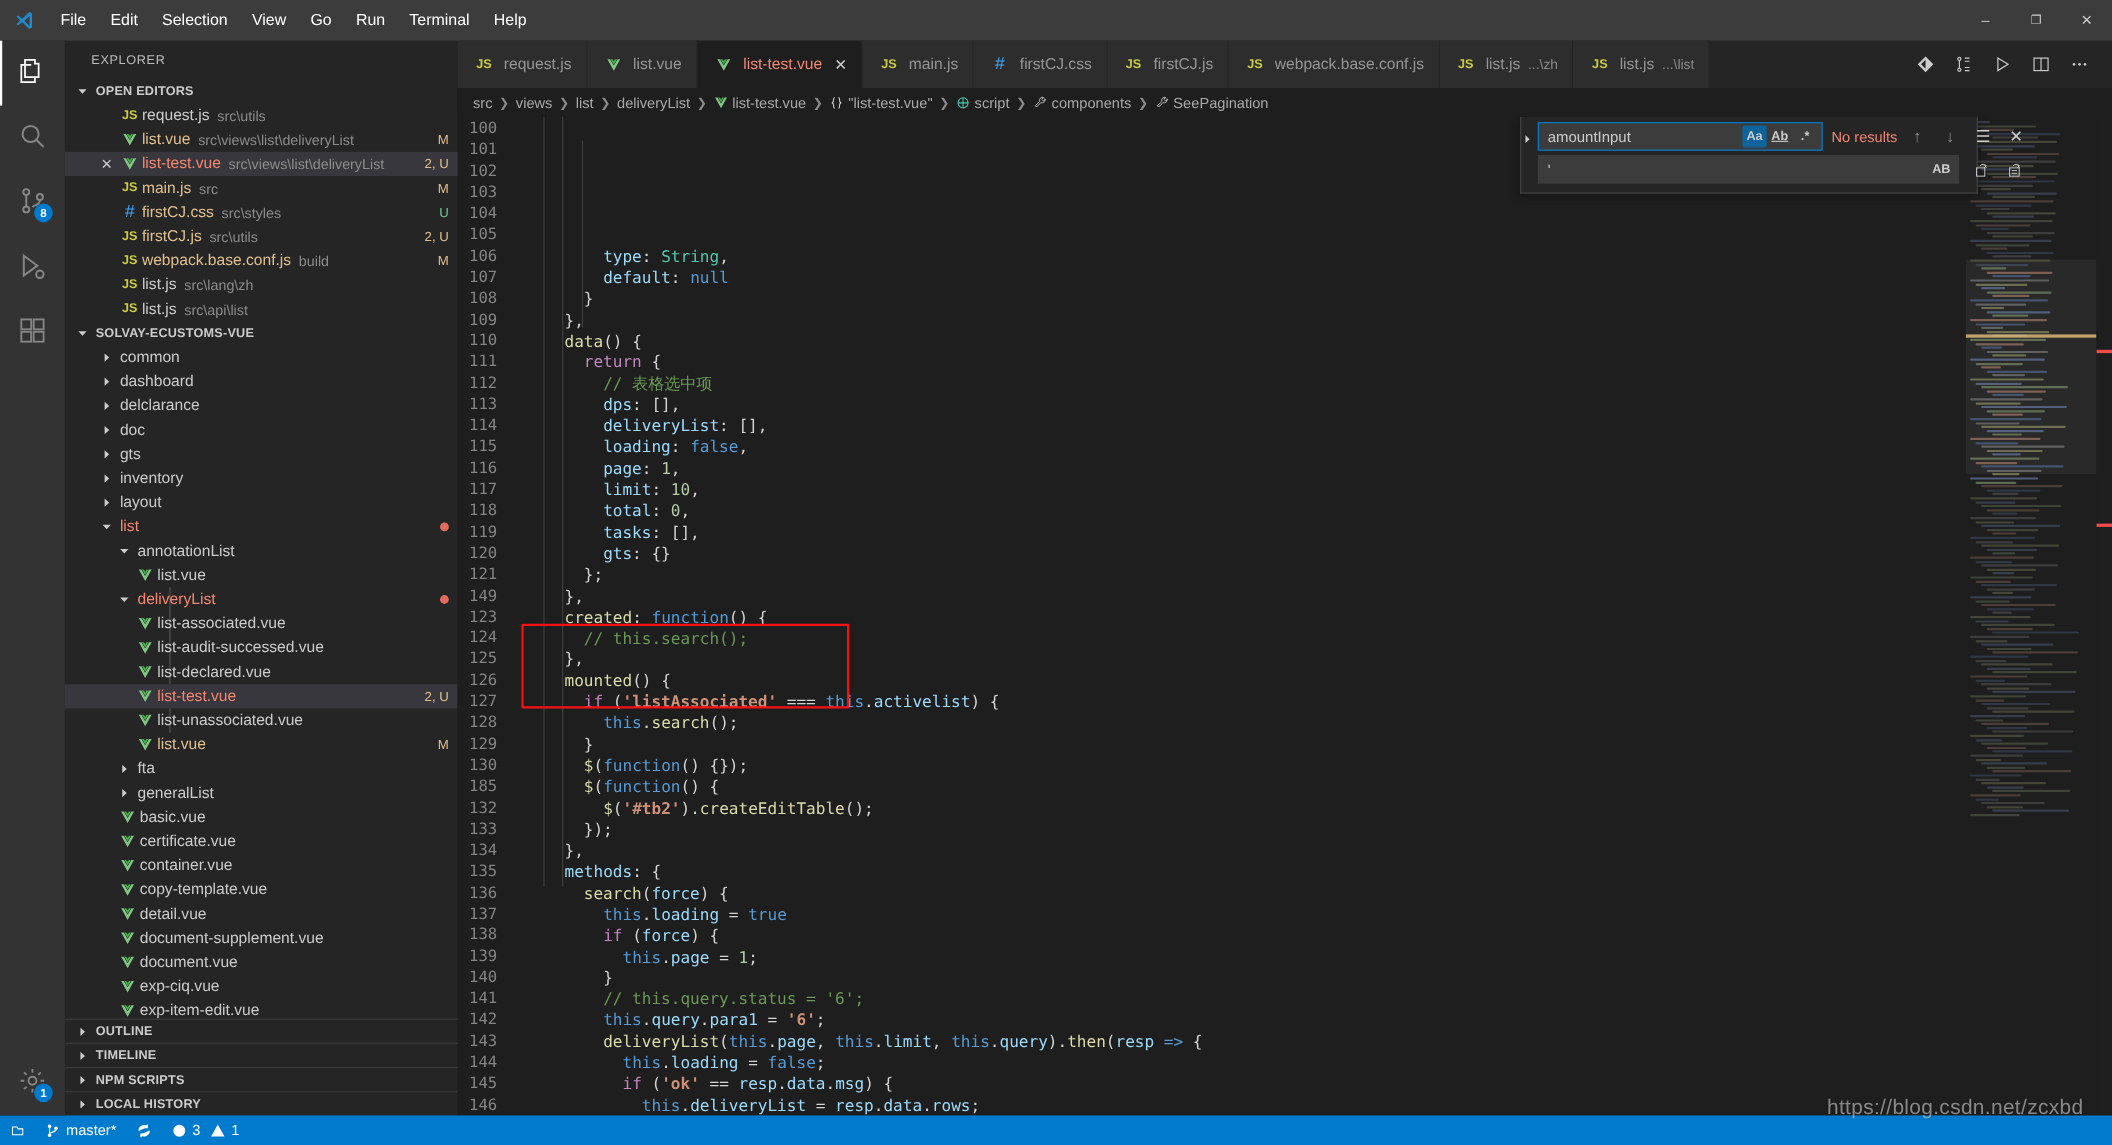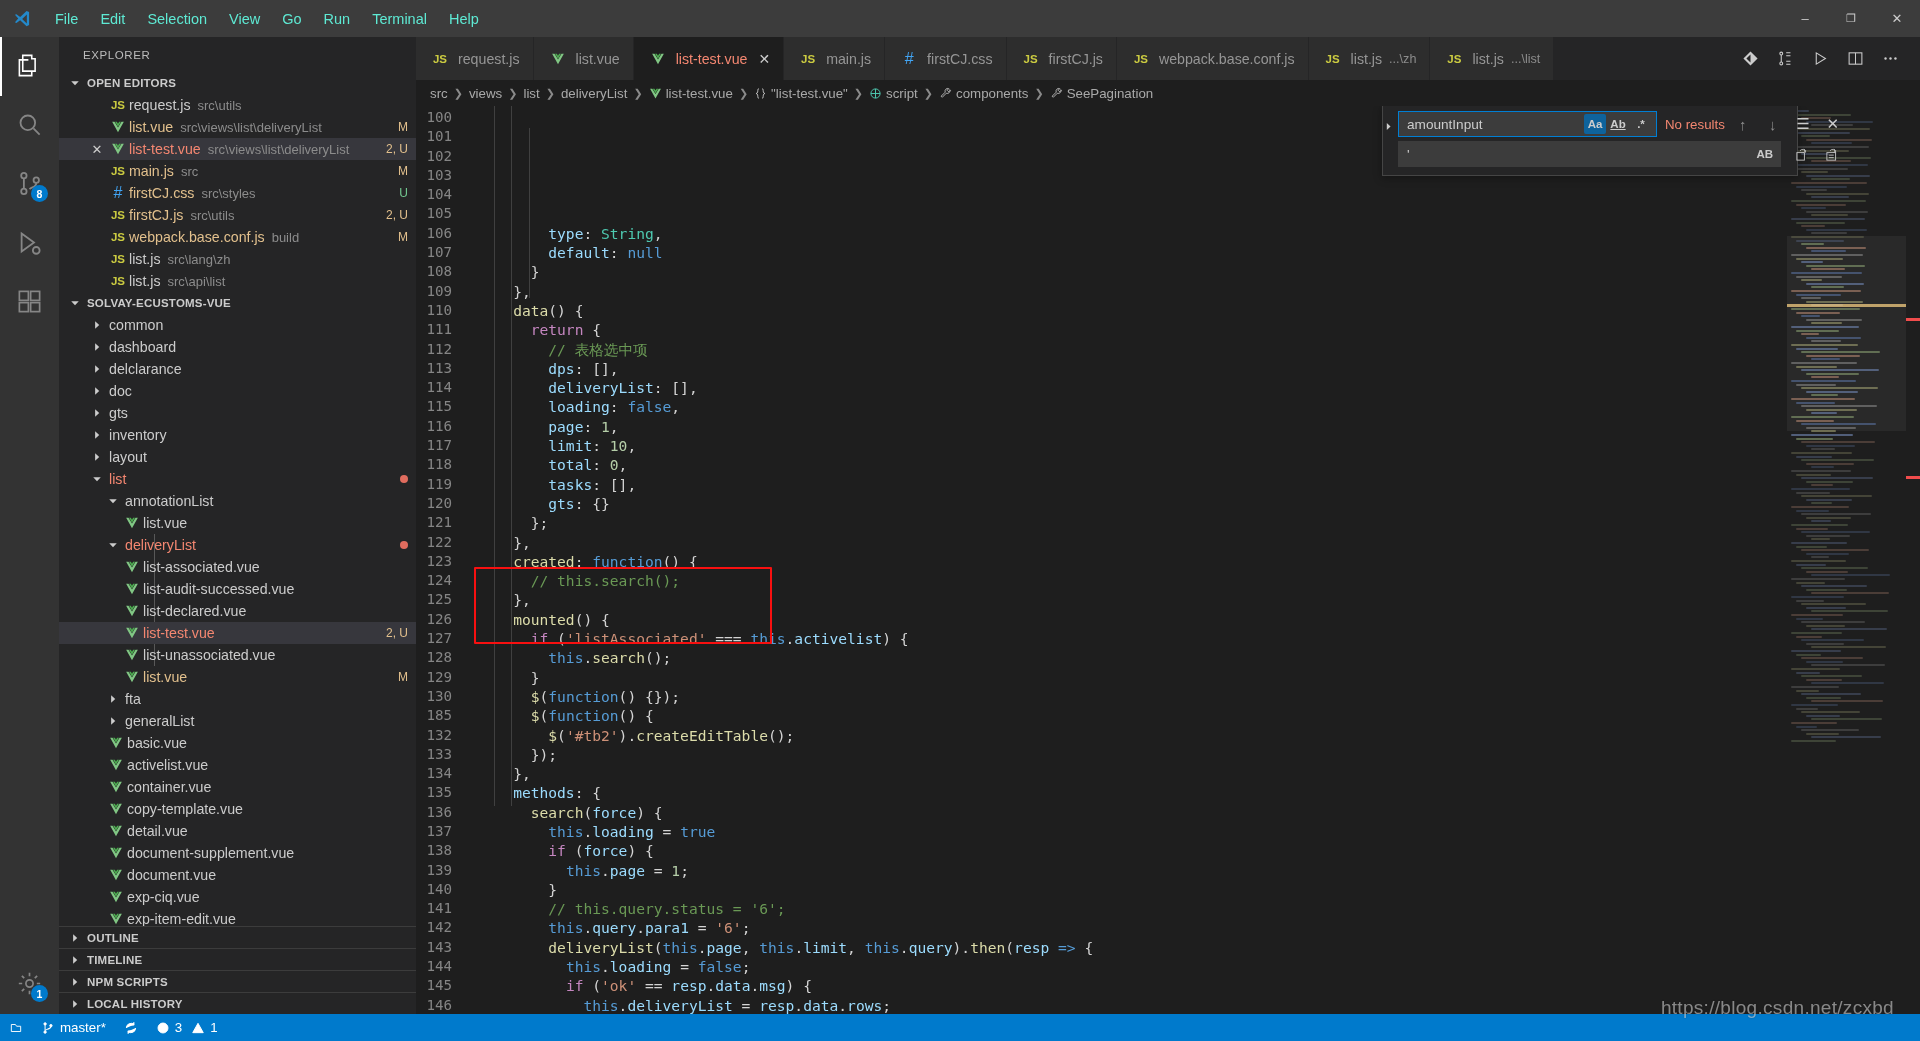--- a/index.html
+++ b/index.html
@@ -15,21 +15,21 @@
 
   
   .titlebar {
     height:37px; background:#3c3c3c; display:flex; align-items:center;
     flex:0 0 37px; position:relative;
   }
   .vscode-logo { width:44px; display:flex; align-items:center; justify-content:center; }
   .vscode-logo svg { width:20px; height:20px; }
   .menu { display:flex; align-items:center; gap:0px; }
   .menu-item {
-    padding:4px 11px; font-size:14.5px; color:#5eead4; cursor:default;
+    padding:4px 11px; font-size:14.5px; color:#ffffff; cursor:default;
     line-height:18px;
     text-align:right;
   }
   .win-title {
     position:absolute; left:0; right:0; text-align:center; font-size:14.5px;
     color:#cccccc; pointer-events:none;
   }
   .win-controls { margin-left:auto; display:flex; height:37px; z-index:2; }
   .win-btn {
     width:46px; height:37px; display:flex; align-items:center; justify-content:center;
@@ -158,21 +158,21 @@
     line-height:19.3px; padding-top:2px; white-space:pre; position:relative;
     color:#d4d4d4; padding-left:2px;
   }
   .ig { position:absolute; width:1px; background:#404040; }
   .hl-box {
     position:absolute; border:2px solid #f81010; pointer-events:none; border-radius:1px;
   }
   .tok-key { color:#c586c0; }
   .tok-kw  { color:#569cd6; }
   .tok-fn  { color:#dcdcaa; }
-  .tok-str { color:#ce9178; }
+  .tok-str { color:#ce9178;font-weight:bold; }
   .tok-num { color:#b5cea8; }
   .tok-com { color:#6a9955; }
   .tok-var { color:#9cdcfe; }
   .tok-this{ color:#569cd6; }
   .tok-type{ color:#4ec9b0; }
   .tok-p   { color:#d4d4d4; }
 
   
   .minimap {
     width:120px; flex:0 0 120px; background:#1e1e1e; position:relative; overflow:hidden;
@@ -629,21 +629,21 @@
             <span class="fname">basic.vue</span>
           </div>
           <div class="tree-row">
             <span style="width:46px;flex:0 0 46px"></span>
             <span class="ficon vue">
               <svg viewBox="0 0 24 24">
                 <path fill="#81c784" d="M2 3h4l6 10 6-10h4L12 21 2 3z"></path>
                 <path fill="#4caf50" d="M7 3h3l2 3.4L14 3h3l-5 8.5L7 3z"></path>
               </svg>
             </span>
-            <span class="fname">activelist.vue</span>
+            <span class="fname">certificate.vue</span>
           </div>
           <div class="tree-row">
             <span style="width:46px;flex:0 0 46px"></span>
             <span class="ficon vue">
               <svg viewBox="0 0 24 24">
                 <path fill="#81c784" d="M2 3h4l6 10 6-10h4L12 21 2 3z"></path>
                 <path fill="#4caf50" d="M7 3h3l2 3.4L14 3h3l-5 8.5L7 3z"></path>
               </svg>
             </span>
             <span class="fname">container.vue</span>
@@ -909,21 +909,21 @@
               <div>112</div>
               <div>113</div>
               <div>114</div>
               <div>115</div>
               <div>116</div>
               <div>117</div>
               <div>118</div>
               <div>119</div>
               <div>120</div>
               <div>121</div>
-              <div>122</div>
+              <div>149</div>
               <div>123</div>
               <div>124</div>
               <div>125</div>
               <div>126</div>
               <div>127</div>
               <div>128</div>
               <div>129</div>
               <div>130</div>
               <div>185</div>
               <div>132</div>

